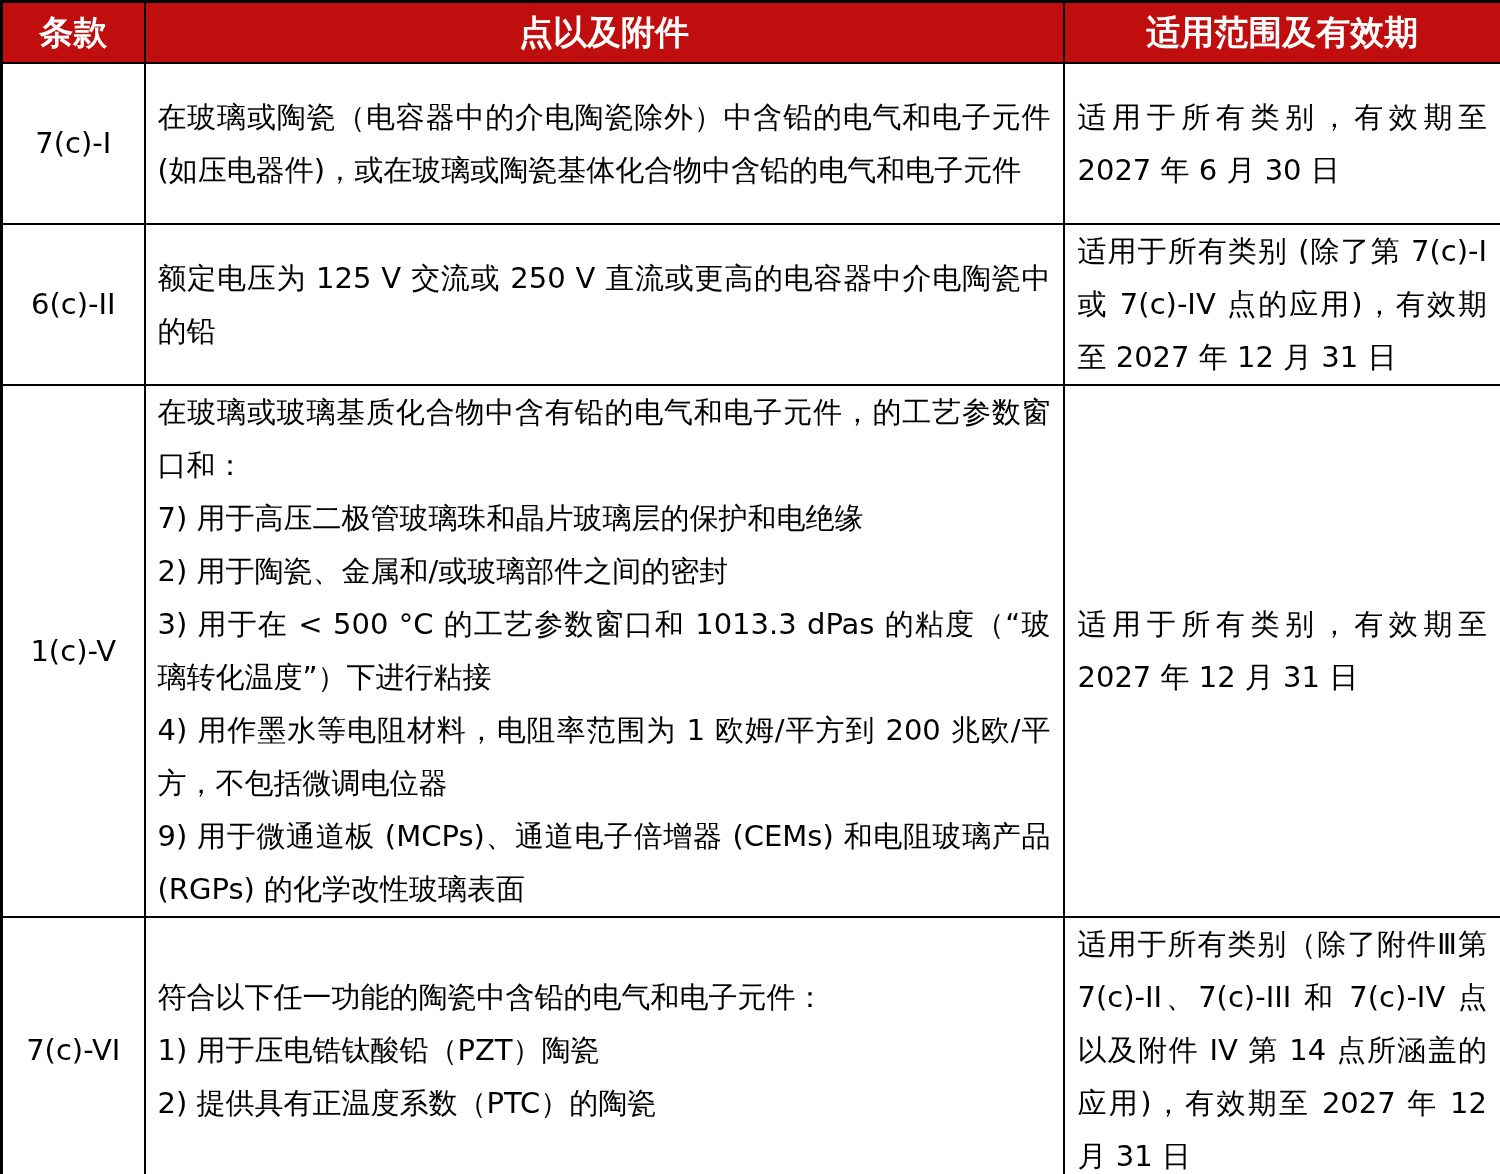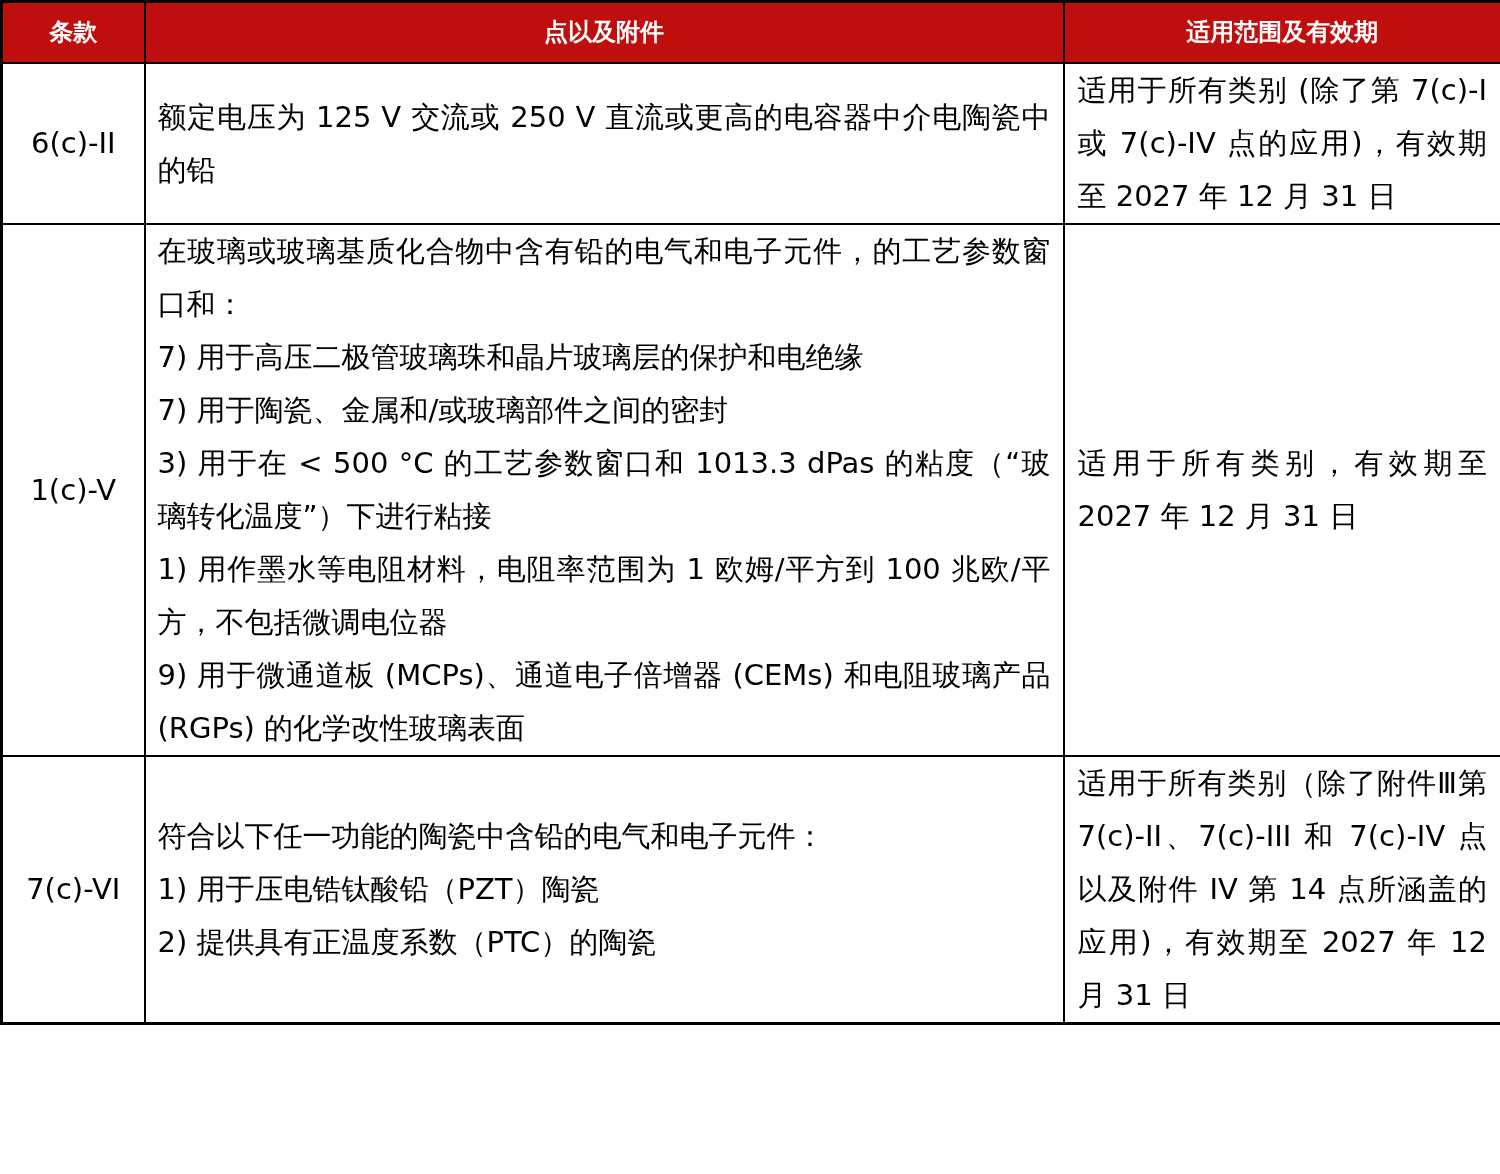--- a/index.html
+++ b/index.html
@@ -27,21 +27,21 @@
   col.c-content{width:919px;}
   col.c-scope{width:438px;}
   th,td{
     border:2px solid var(--line);
     vertical-align:middle;
     overflow:hidden;
   }
   thead th{
     background:var(--header-bg);
     color:var(--header-fg);
-    font-size:24px;
+    font-size:34px;
     font-weight:bold;
     height:57px;
     line-height:1.1;
   }
   td{
     font-size:29px;
     line-height:53px;
   }
   td.clause{
     text-align:center;
@@ -73,37 +73,46 @@
     <col class="c-scope">
   </colgroup>
   <thead>
     <tr>
       <th>条款</th>
       <th>点以及附件</th>
       <th>适用范围及有效期</th>
     </tr>
   </thead>
   <tbody>
+    <tr class="r1">
+      <td class="clause">7(c)-I</td>
+      <td class="content">
+        <p class="para">在玻璃或陶瓷（电容器中的介电陶瓷除外）中含铅的电气和电子元件 (如压电器件)，或在玻璃或陶瓷基体化合物中含铅的电气和电子元件</p>
+      </td>
+      <td class="scope">
+        <p class="para">适用于所有类别，有效期至 2027 年 6 月 30 日</p>
+      </td>
+    </tr>
     <tr class="r2">
       <td class="clause">6(c)-II</td>
       <td class="content">
         <p class="para">额定电压为 125 V 交流或 250 V 直流或更高的电容器中介电陶瓷中的铅</p>
       </td>
       <td class="scope">
         <p class="para">适用于所有类别 (除了第 7(c)-I 或 7(c)-IV 点的应用)，有效期至 2027 年 12 月 31 日</p>
       </td>
     </tr>
     <tr class="r3">
       <td class="clause">1(c)-V</td>
       <td class="content">
         <p class="para">在玻璃或玻璃基质化合物中含有铅的电气和电子元件，的工艺参数窗口和：</p>
         <p class="para">7) 用于高压二极管玻璃珠和晶片玻璃层的保护和电绝缘</p>
-        <p class="para">7) 用于陶瓷、金属和/或玻璃部件之间的密封</p>
+        <p class="para">2) 用于陶瓷、金属和/或玻璃部件之间的密封</p>
         <p class="para">3) 用于在 &lt; 500 °C 的工艺参数窗口和 1013.3 dPas 的粘度（“玻璃转化温度”）下进行粘接</p>
-        <p class="para">1) 用作墨水等电阻材料，电阻率范围为 1 欧姆/平方到 100 兆欧/平方，不包括微调电位器</p>
+        <p class="para">4) 用作墨水等电阻材料，电阻率范围为 1 欧姆/平方到 200 兆欧/平方，不包括微调电位器</p>
         <p class="para">9) 用于微通道板 (MCPs)、通道电子倍增器 (CEMs) 和电阻玻璃产品 (RGPs) 的化学改性玻璃表面</p>
       </td>
       <td class="scope">
         <p class="para">适用于所有类别，有效期至 2027 年 12 月 31 日</p>
       </td>
     </tr>
     <tr class="r4">
       <td class="clause">7(c)-VI</td>
       <td class="content">
         <p class="para">符合以下任一功能的陶瓷中含铅的电气和电子元件：</p>

